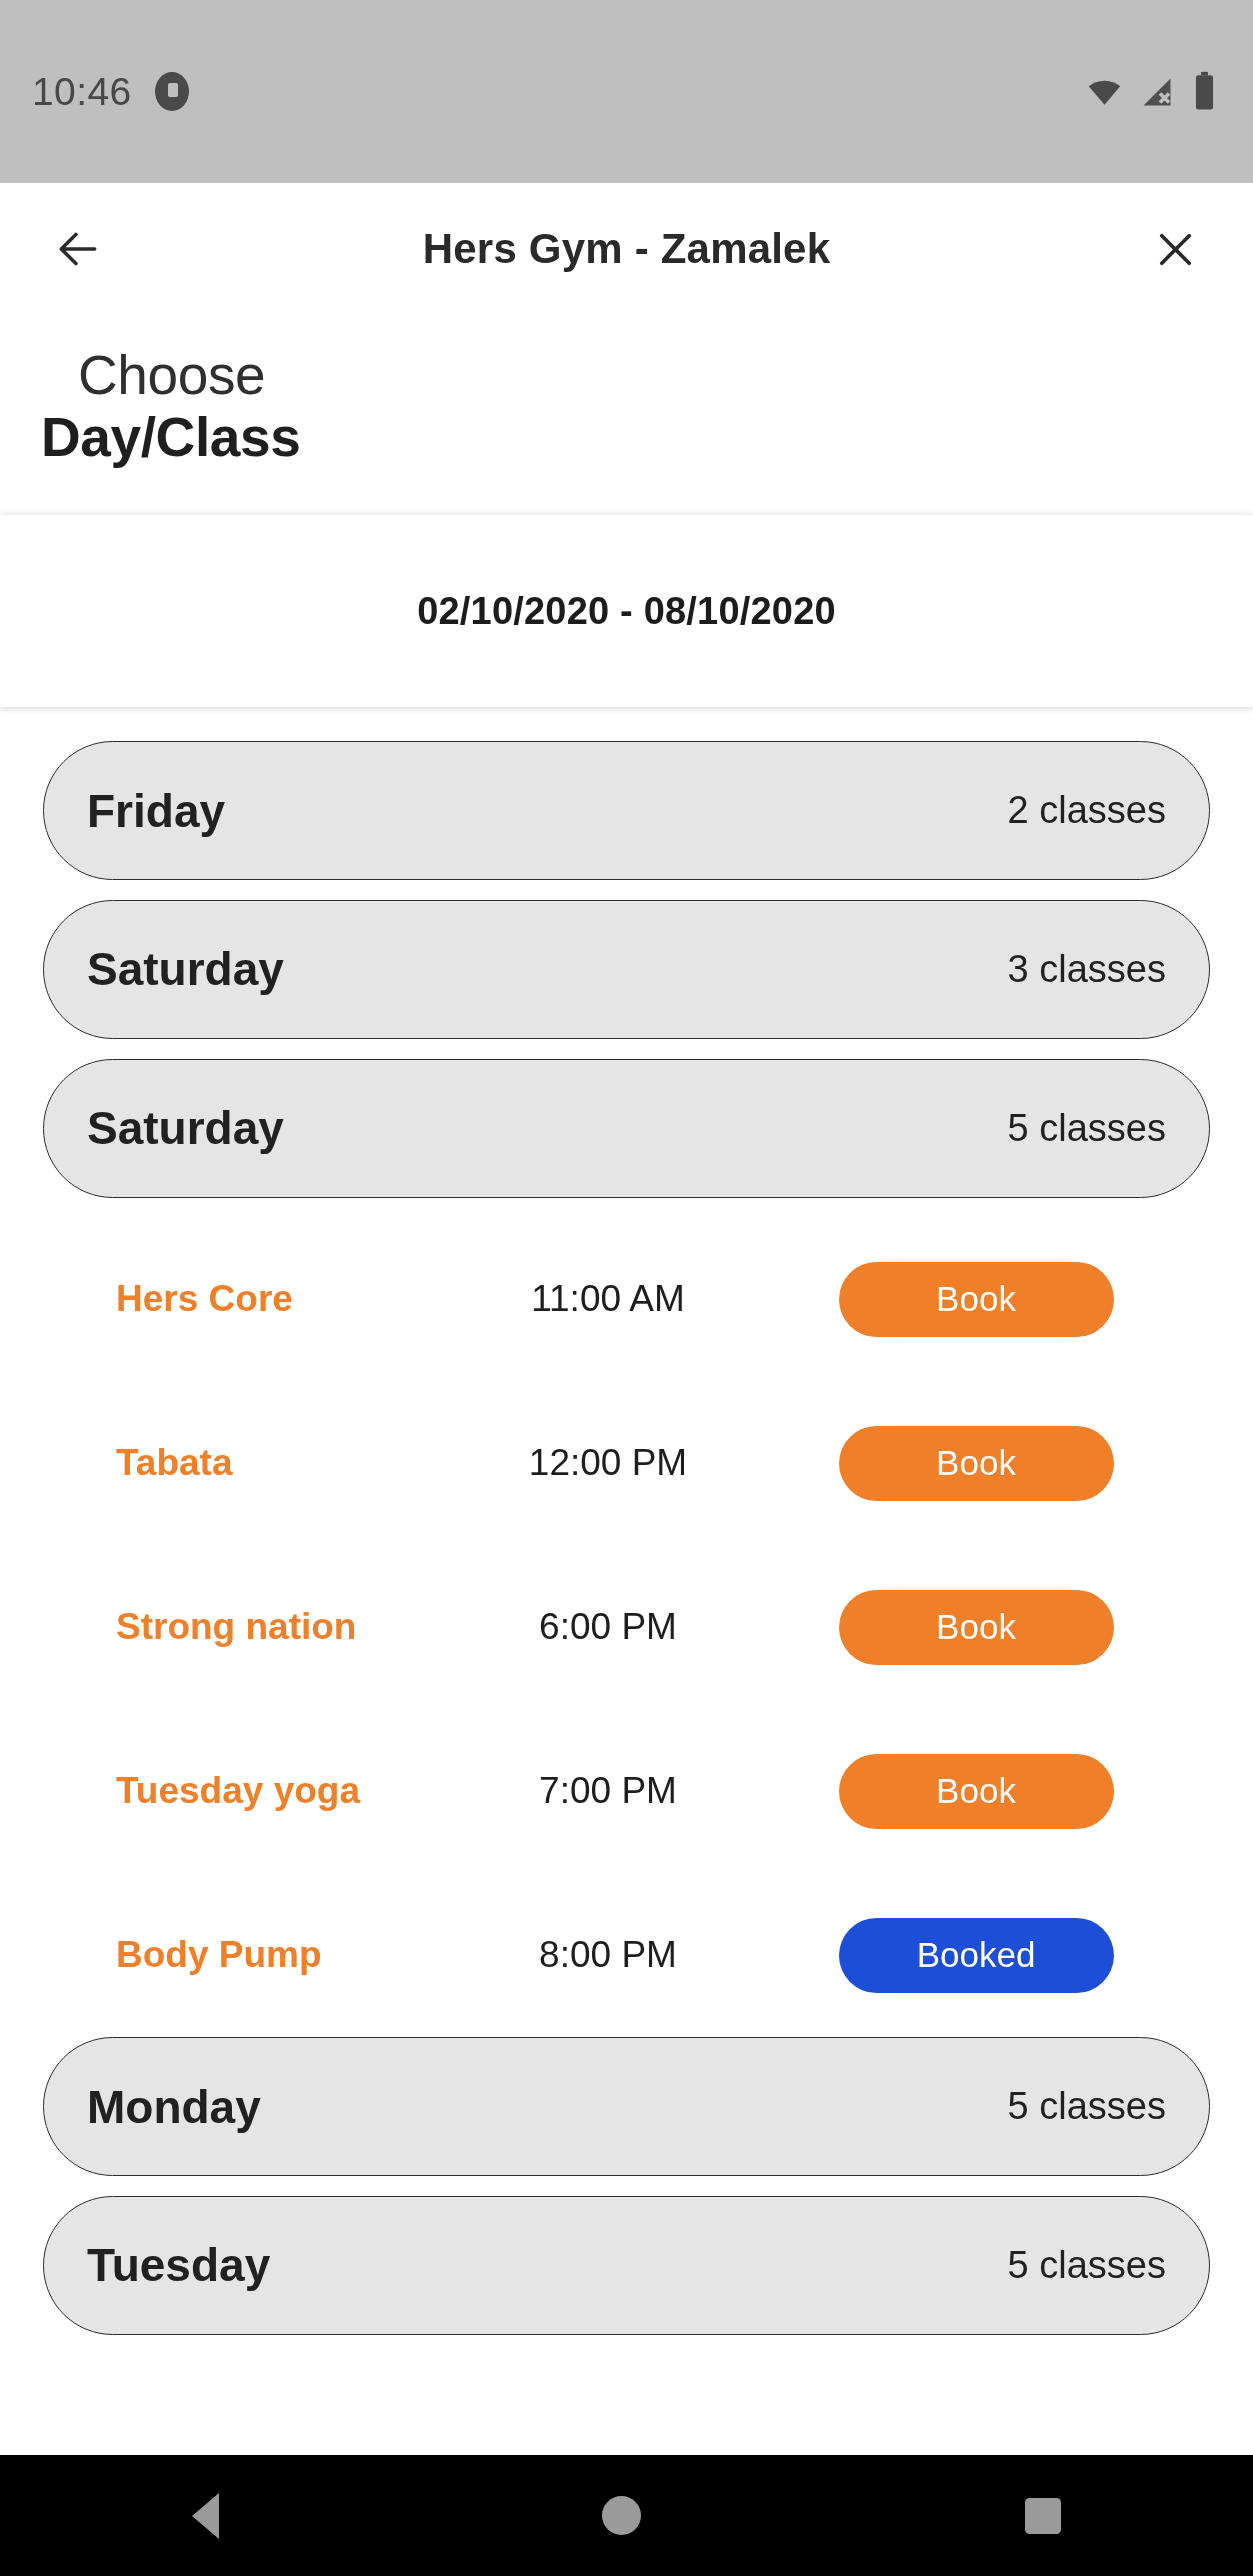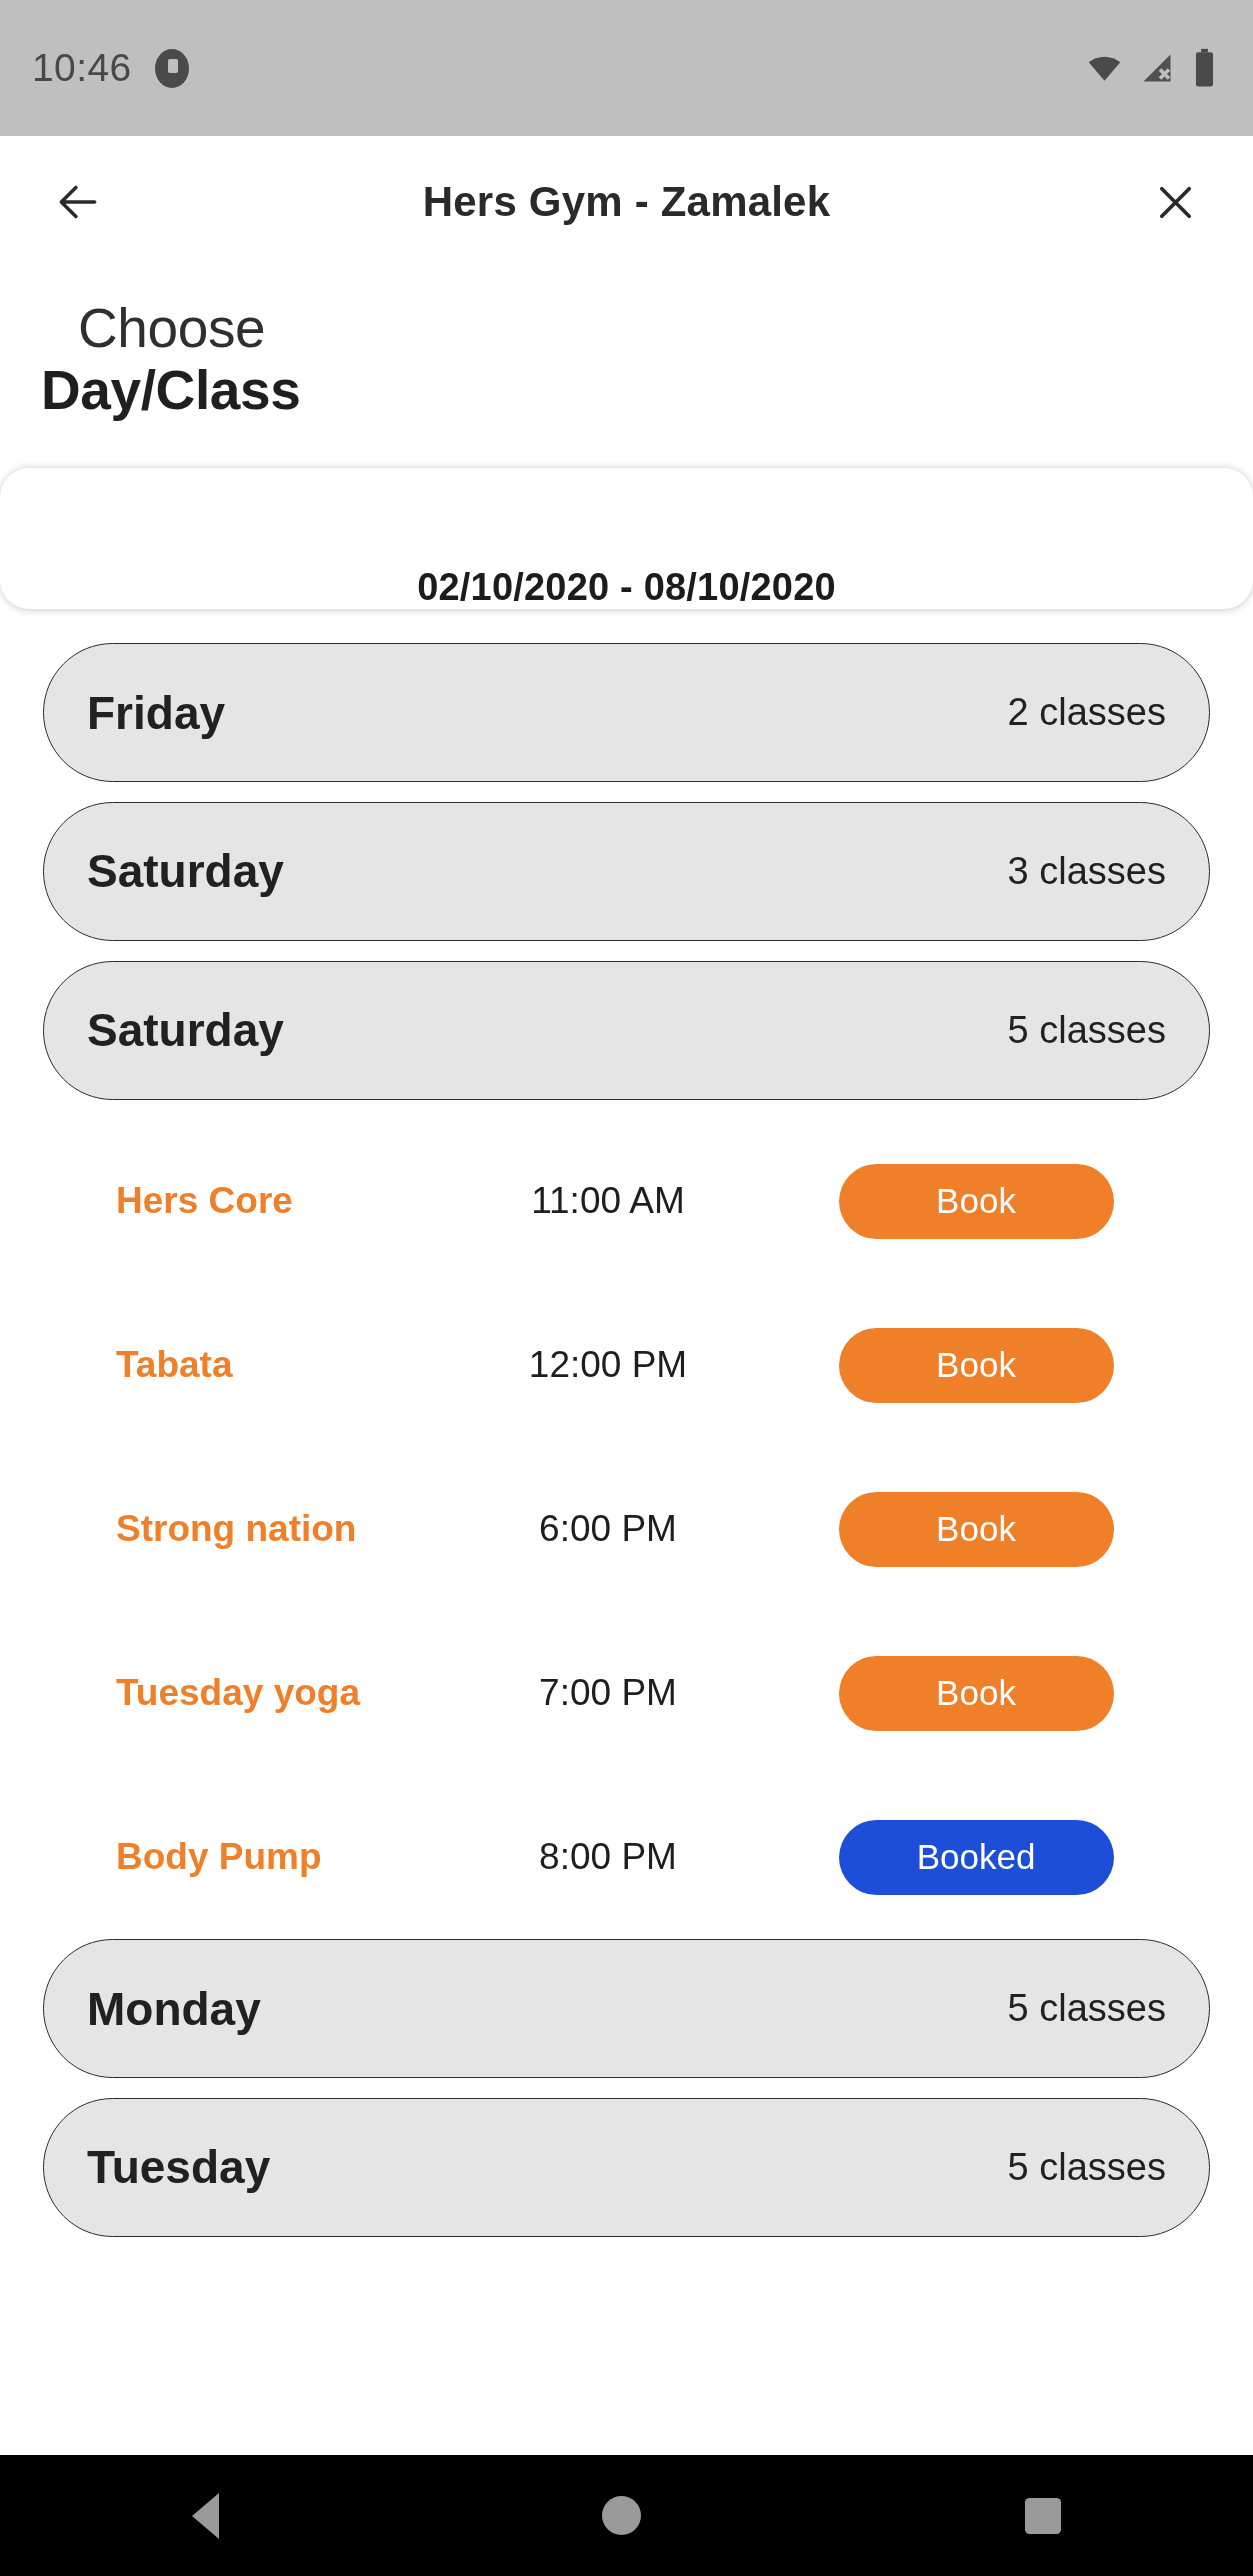--- a/index.html
+++ b/index.html
@@ -6,21 +6,21 @@
   html,body { width:1253px; height:2576px; }
   body {
     font-family:"Liberation Sans", sans-serif;
     background:#ffffff;
     overflow:hidden;
   }
   .phone { position:relative; width:1253px; height:2576px; background:#ffffff; }
 
   
   .statusbar {
-    height:136px;
+    height:183px;
     background:#bfbfbf;
     display:flex;
     align-items:center;
     padding:0 36px 0 32px;
     color:#474747;
   }
   .sb-time {
     font-size:39px;
     letter-spacing:0.4px;
     color:#484848;
@@ -67,28 +67,27 @@
   .heading {
     padding:30px 41px 47px 41px;
     background:#ffffff;
   }
   .heading .line1 { font-size:55px; font-weight:400; color:#2f2f2f; line-height:1.12; letter-spacing:-0.4px;margin-left:37px; }
   .heading .line2 { font-size:55px; font-weight:bold; color:#1f1f1f; line-height:1.12; letter-spacing:-0.4px; }
 
   
   .datecard {
     background:#ffffff;
-    height:141px;
-    display:flex;
-    align-items:flex-end;
+    height:192px;
+    display:flex;
+    align-items:center;
     justify-content:center;
     box-shadow:0 2.7px 6.3px rgba(0,0,0,0.13), 0 -2.7px 6.3px rgba(0,0,0,0.08);
     position:relative;
     z-index:3;
-    border-radius:29px;
   }
   .datecard .txt { font-size:38px; font-weight:bold; color:#1c1c1c; letter-spacing:0.2px; }
 
   
   .list {
     padding:34px 0 0 0;
     background:#ffffff;
     position:relative;
     z-index:1;
   }

